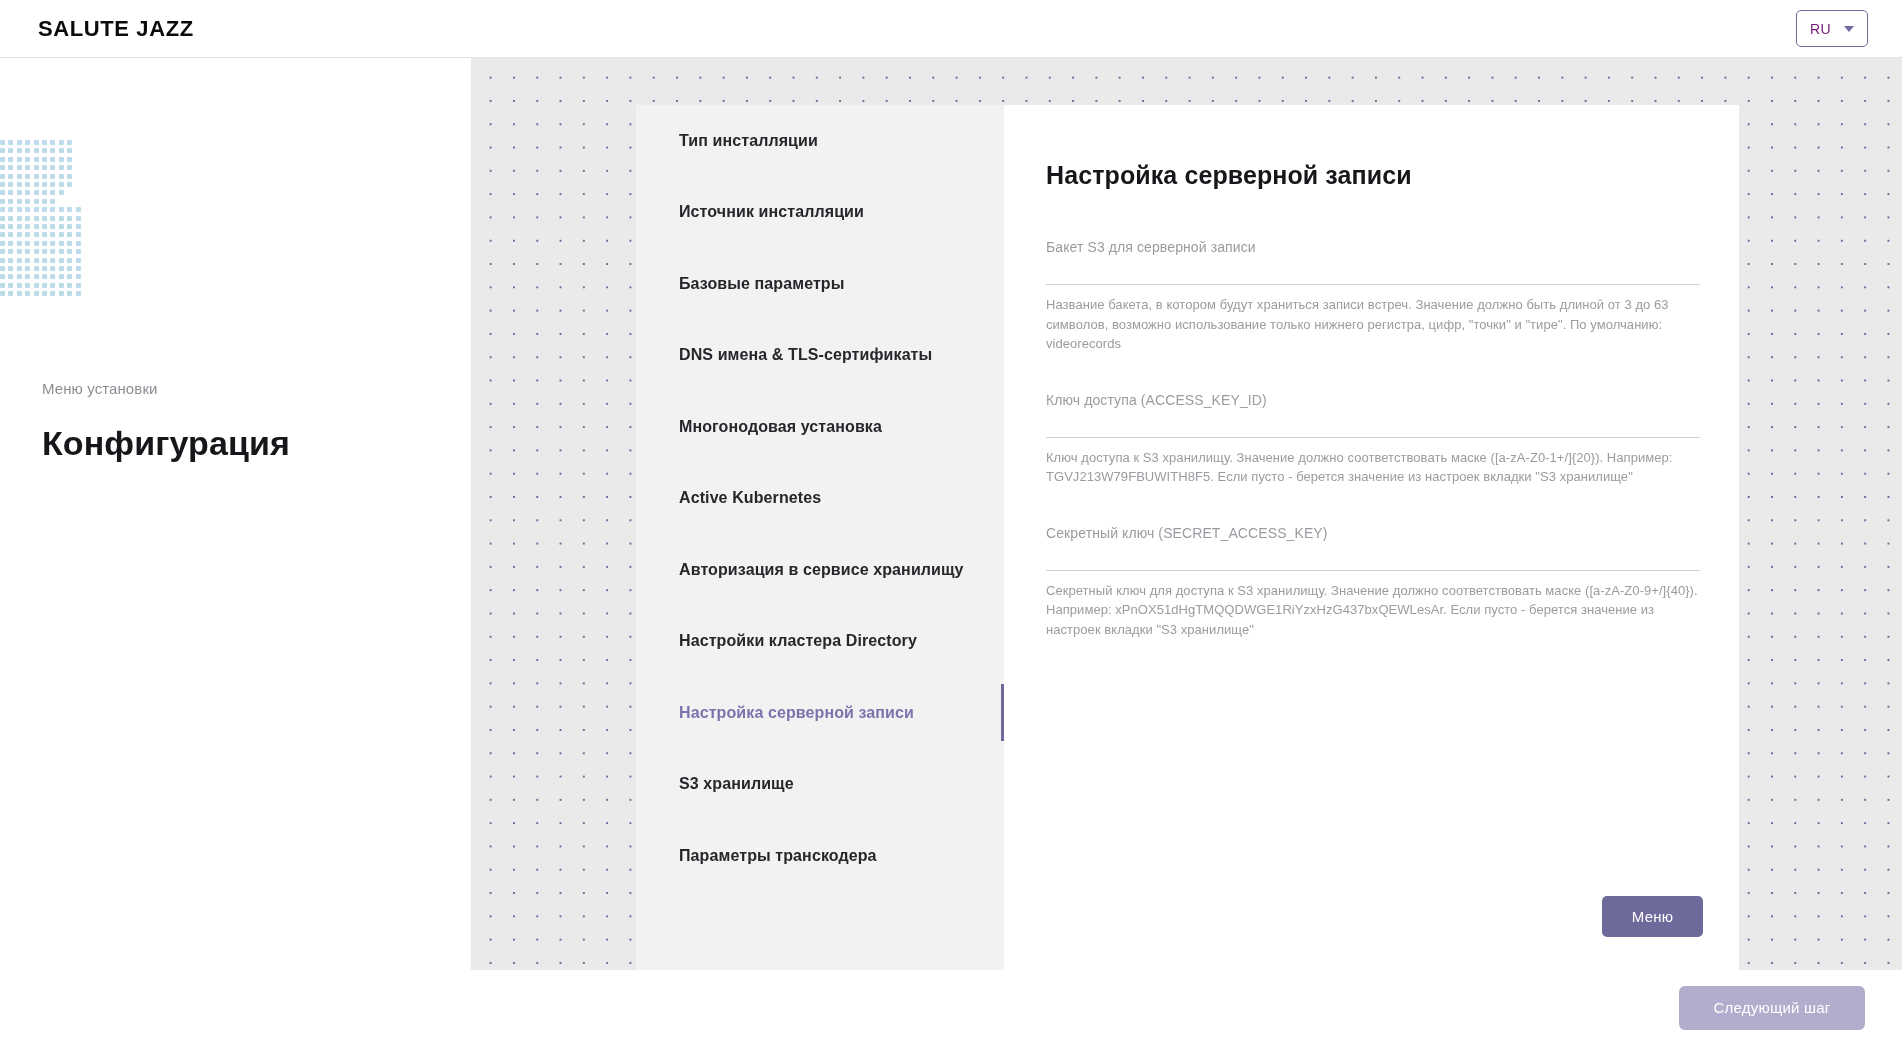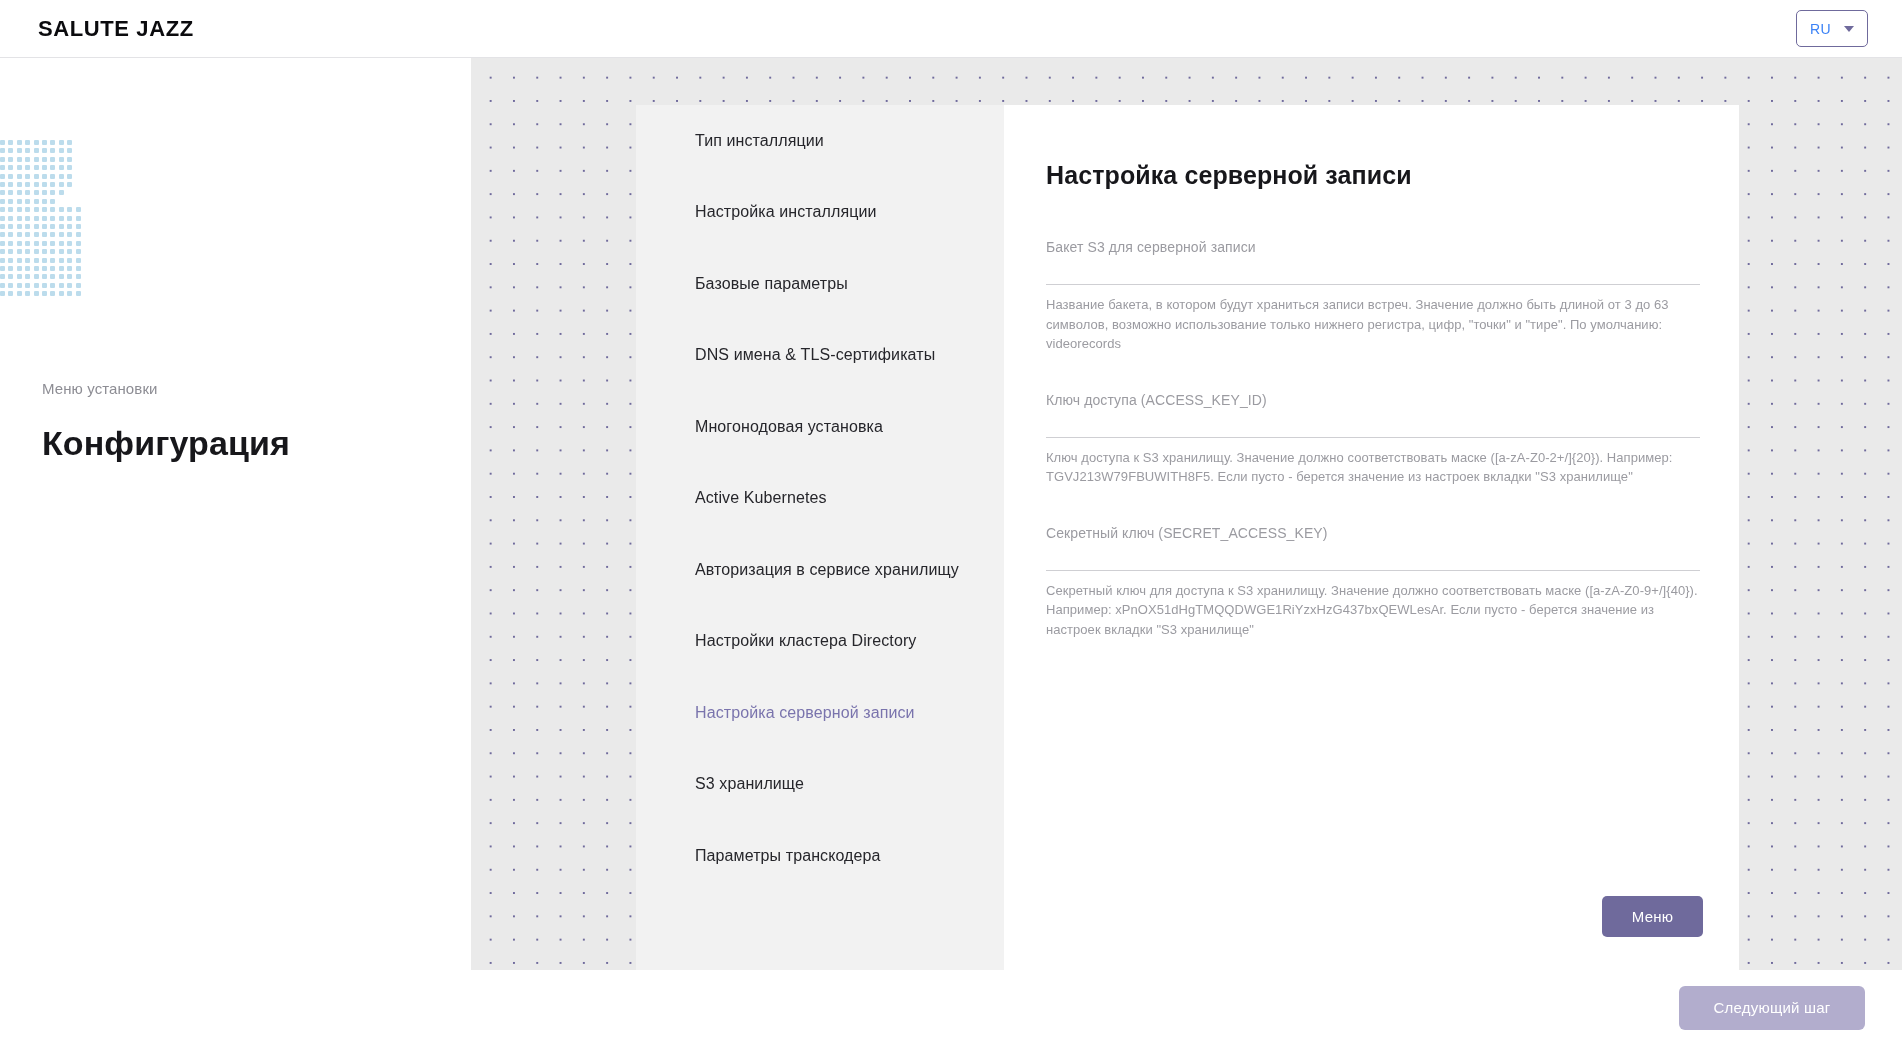--- a/index.html
+++ b/index.html
@@ -46,21 +46,21 @@
     justify-content: center;
     gap: 13px;
     width: 72px; height: 37px;
     border: 1px solid #6f6a9c;
     border-radius: 5px;
     background: #fff;
     cursor: pointer;
   }
   .lang-select .lang-label {
     font-size: 14px;
-    color: #3b82f6;
+    color: #701a75;
     letter-spacing: 0.3px;
   }
   .chev {
     width: 0; height: 0;
     border-left: 5px solid transparent;
     border-right: 5px solid transparent;
     border-top: 6px solid #6f6a9c;
   }
 
   
@@ -146,22 +146,23 @@
   
   .menu-card {
     position: absolute;
     left: 636px; top: 105px;
     width: 368px;
     height: 865px;
     background: #f2f2f2;
   }
   .menu-list {
     position: absolute;
-    left: 16px; top: 0;
+    left: 0; top: 0;
     width: 368px;
+    font-weight: bold;
   }
   .menu-item {
     position: relative;
     height: 71.5px;
     display: flex;
     align-items: center;
     padding-left: 43px;
     font-size: 16px;
     color: #26262b;
     cursor: pointer;
@@ -490,21 +491,21 @@
   </div>
 
   <div class="canvas"></div>
 
   <div class="menu-card">
     <div class="menu-list" id="menu-list">
         <div class="menu-item">
           <span>Тип инсталляции</span>
         </div>
         <div class="menu-item">
-          <span>Настройка инсталляции</span>
+          <span>Источник инсталляции</span>
         </div>
         <div class="menu-item">
           <span>Базовые параметры</span>
         </div>
         <div class="menu-item">
           <span>DNS имена &amp; TLS-сертификаты</span>
         </div>
         <div class="menu-item">
           <span>Многонодовая установка</span>
         </div>
@@ -534,21 +535,21 @@
       <div class="content-title">Настройка серверной записи</div>
       <div id="field-list">
           <div class="field">
             <div class="field-label">Бакет S3 для серверной записи</div>
             <input class="field-input" type="text" placeholder="" style="">
             <div class="field-help">Название бакета, в котором будут храниться записи встреч. Значение должно быть длиной от 3 до 63 символов, возможно использование только нижнего регистра, цифр, "точки" и "тире". По умолчанию: videorecords</div>
           </div>
           <div class="field">
             <div class="field-label">Ключ доступа (ACCESS_KEY_ID)</div>
             <input class="field-input" type="text" placeholder="" style="">
-            <div class="field-help">Ключ доступа к S3 хранилищу. Значение должно соответствовать маске ([a-zA-Z0-2+/]{20}). Например: TGVJ213W79FBUWITH8F5. Если пусто - берется значение из настроек вкладки "S3 хранилище"</div>
+            <div class="field-help">Ключ доступа к S3 хранилищу. Значение должно соответствовать маске ([a-zA-Z0-1+/]{20}). Например: TGVJ213W79FBUWITH8F5. Если пусто - берется значение из настроек вкладки "S3 хранилище"</div>
           </div>
           <div class="field">
             <div class="field-label">Секретный ключ (SECRET_ACCESS_KEY)</div>
             <input class="field-input" type="text" placeholder="" style="">
             <div class="field-help">Секретный ключ для доступа к S3 хранилищу. Значение должно соответствовать маске ([a-zA-Z0-9+/]{40}). Например: xPnOX51dHgTMQQDWGE1RiYzxHzG437bxQEWLesAr. Если пусто - берется значение из настроек вкладки "S3 хранилище"</div>
           </div>
         </div>
     </div>
     <button class="next-btn">Меню</button>
   </div>

